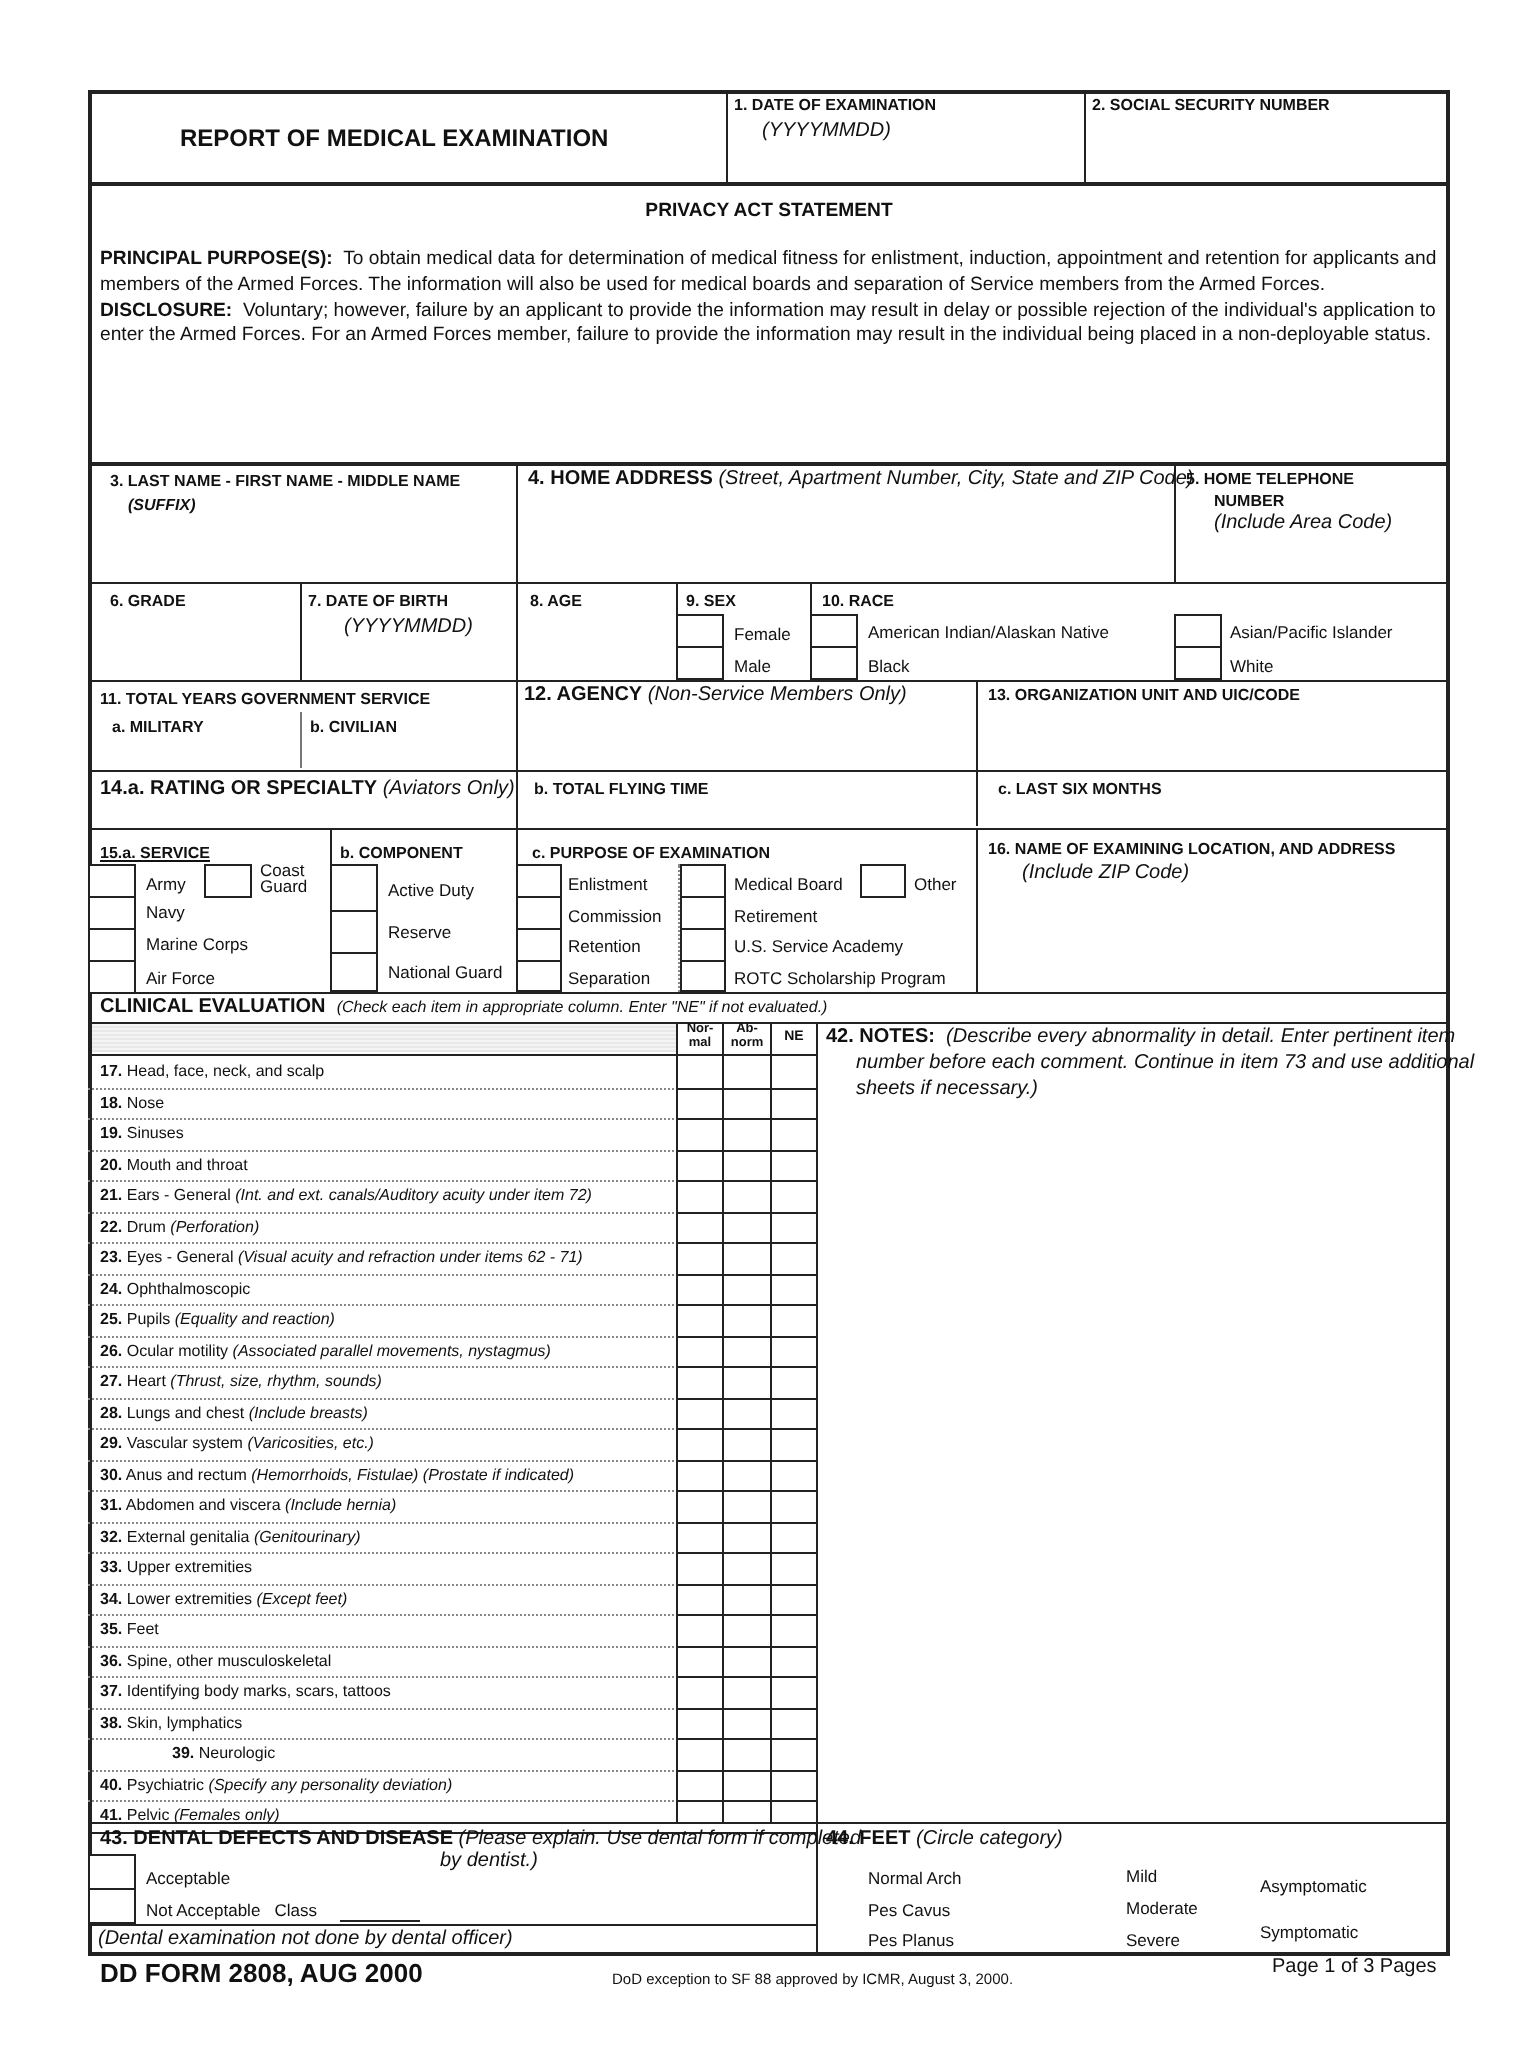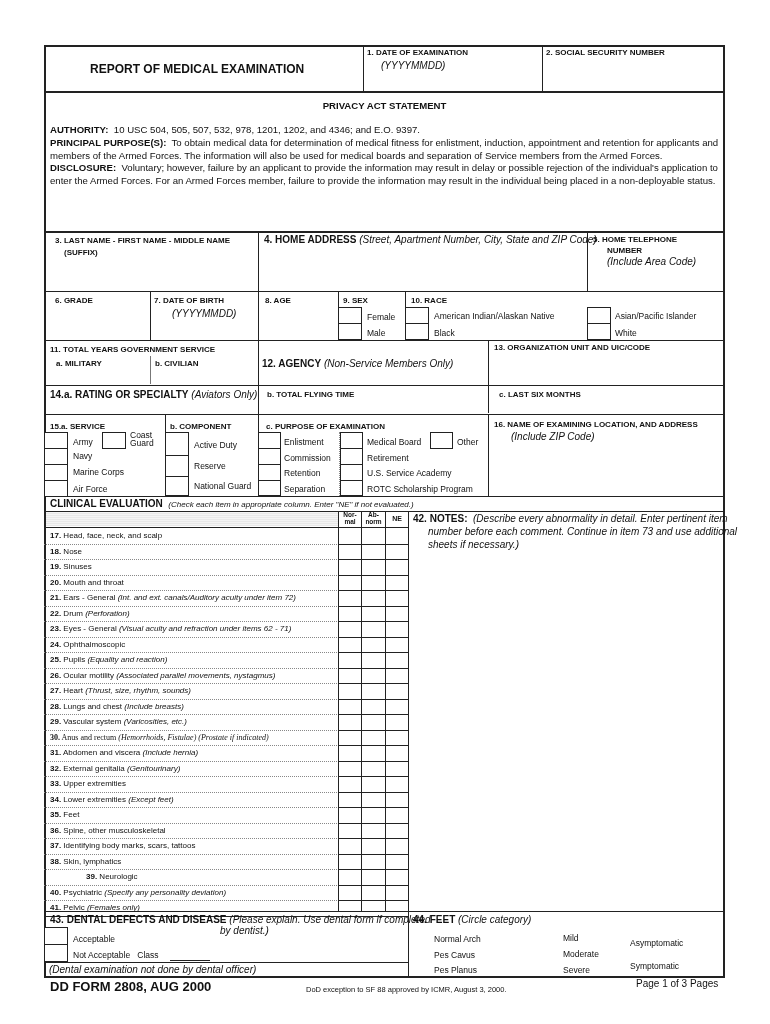--- a/index.html
+++ b/index.html
@@ -35,30 +35,29 @@
 <div class="vl" style="left:542px; top:45px; height:47px;"></div>
 <div class="lblb" style="left:367px; top:48px;">1. DATE OF EXAMINATION</div>
 <div class="lbl i" style="left:381px; top:61px;">(YYYYMMDD)</div>
 <div class="abs" style="left:364px; top:72px; width:177px; height:19px;"></div>
 <div class="lblb" style="left:546px; top:48px;">2.  SOCIAL SECURITY NUMBER</div>
 <div class="abs" style="left:544px; top:60px; width:178px; height:31px;"></div>
 <div class="hl thick-h" style="left:44px; top:91px; width:681px;"></div>
 
 <div class="abs b" style="left:44px; top:100px; width:681px; text-align:center; font-size:9.6px;">PRIVACY ACT STATEMENT</div>
 <div class="privacy">
-  <p><b>AUTHORITY:</b>&nbsp; <span>10 USC 504, 505, 507, 532, 978, 1201, 1202, and 4346; and E.O. 9397.</span></p>
   <p><b>PRINCIPAL PURPOSE(S):</b>&nbsp; <span>To obtain medical data for determination of medical fitness for enlistment, induction, appointment and retention for applicants and members of the Armed Forces.  The information will also be used for medical boards and separation of Service members from the Armed Forces.</span></p>
   <p><b>DISCLOSURE:</b>&nbsp; <span>Voluntary; however, failure by an applicant to provide the information may result in delay or possible rejection of the individual's application to enter the Armed Forces.  For an Armed Forces member, failure to provide the information may result in the individual being placed in a non-deployable status.</span></p>
 </div>
 <div class="hl thick-h" style="left:44px; top:231px; width:681px;"></div>
 
 <div class="vl" style="left:258px; top:231px; height:252px;"></div>
 <div class="vl" style="left:587px; top:231px; height:60px;"></div>
 <div class="lblb" style="left:55px; top:236px;">3. LAST NAME - FIRST NAME - MIDDLE NAME</div>
-<div class="lblb" style="left:64px; top:248px;">(SUFFIX)</div>
+<div class="lblb" style="left:64px; top:248px;font-style:italic;">(SUFFIX)</div>
 <div class="abs" style="left:46px; top:260px; width:211px; height:30px;"></div>
 <div class="lbl" style="left:264px; top:235px;"><b>4.  HOME ADDRESS</b> <span class="i">(Street, Apartment Number, City, State and ZIP Code)</span></div>
 <div class="abs" style="left:260px; top:248px; width:326px; height:42px;"></div>
 <div class="lblb" style="left:593px; top:235px;">5.  HOME TELEPHONE</div>
 <div class="lblb" style="left:607px; top:246px;">NUMBER</div>
 <div class="lbl i" style="left:607px; top:257px;">(Include Area Code)</div>
 <div class="abs" style="left:589px; top:268px; width:133px; height:22px;"></div>
 <div class="hl" style="left:44px; top:291px; width:681px;"></div>
 
 <div class="vl" style="left:150px; top:291px; height:49px;"></div>
@@ -87,37 +86,37 @@
 <div class="txt" style="left:615px; top:328px;">White</div>
 <div class="hl" style="left:44px; top:340px; width:681px;"></div>
 
 <div class="vl" style="left:488px; top:340px; height:73px;"></div>
 <div class="lblb" style="left:50px; top:345px;">11. TOTAL YEARS GOVERNMENT SERVICE</div>
 <div class="lblb" style="left:56px; top:359px;">a. MILITARY</div>
 <div class="vl" style="left:150px; top:356px; height:28px; border-color:#777;"></div>
 <div class="lblb" style="left:155px; top:359px;">b.  CIVILIAN</div>
 <div class="abs" style="left:46px; top:370px; width:103px; height:14px;"></div>
 <div class="abs" style="left:152px; top:370px; width:105px; height:14px;"></div>
-<div class="lbl" style="left:262px; top:343px;margin-top:16px;"><b>12. AGENCY</b> <span class="i">(Non-Service Members Only)</span></div>
+<div class="lbl" style="left:262px; top:343px;"><b>12. AGENCY</b> <span class="i">(Non-Service Members Only)</span></div>
 <div class="abs" style="left:260px; top:355px; width:227px; height:29px;"></div>
 <div class="lblb" style="left:494px; top:343px;">13. ORGANIZATION UNIT AND UIC/CODE</div>
 <div class="abs" style="left:490px; top:355px; width:232px; height:29px;"></div>
 <div class="hl" style="left:44px; top:385px; width:681px;"></div>
 <div class="lbl" style="left:50px; top:390px;"><b>14.a. RATING OR SPECIALTY</b> <span class="i">(Aviators Only)</span></div>
 <div class="lblb" style="left:267px; top:390px;">b. TOTAL FLYING TIME</div>
 <div class="lblb" style="left:499px; top:390px;">c. LAST SIX MONTHS</div>
 <div class="abs" style="left:46px; top:400px; width:211px; height:13px;"></div>
 <div class="abs" style="left:260px; top:400px; width:227px; height:13px;"></div>
 <div class="abs" style="left:490px; top:400px; width:232px; height:13px;"></div>
 <div class="hl" style="left:44px; top:414px; width:681px;"></div>
 
 <div class="vl" style="left:165px; top:414px; height:82px;"></div>
 <div class="vl" style="left:488px; top:414px; height:82px;"></div>
 
-<div class="lblb" style="left:50px; top:422px;">15.a. SERVICE</div>
+<div class="lblb" style="left:50px; top:422px;text-decoration:underline;">15.a. SERVICE</div>
 <div class="cb" style="left:44px; top:432px; width:24px; height:17px;"></div>
 <div class="txt" style="left:73px; top:437px;">Army</div>
 <div class="cb" style="left:102px; top:432px; width:24px; height:17px;"></div>
 <div class="txt" style="left:130px; top:431px; line-height:8px;">Coast</div>
 <div class="txt" style="left:130px; top:439px; line-height:8px;">Guard</div>
 <div class="cb" style="left:44px; top:448px; width:24px; height:17px;"></div>
 <div class="txt" style="left:73px; top:451px;">Navy</div>
 <div class="cb" style="left:44px; top:464px; width:24px; height:17px;"></div>
 <div class="txt" style="left:73px; top:467px;">Marine Corps</div>
 <div class="cb" style="left:44px; top:480px; width:24px; height:17px;"></div>
@@ -255,21 +254,21 @@
     <div class="abs" style="left: 362px; top: 698.5px; width: 23px; height: 15.5px;"></div>
     <div class="abs" style="left: 386px; top: 698.5px; width: 22px; height: 15.5px;"></div>
     <div class="hl dot-h" style="left: 44px; top: 714px; width: 295px;"></div>
     <div class="hl" style="left: 338px; top: 714px; width: 71px;"></div>
     <div class="eval-row" style="top: 714px; height: 15.5px;"><b>29.</b> <span>Vascular system</span> <span class="i">(Varicosities, etc.)</span></div>
     <div class="abs" style="left: 339px; top: 714px; width: 22px; height: 15.5px;"></div>
     <div class="abs" style="left: 362px; top: 714px; width: 23px; height: 15.5px;"></div>
     <div class="abs" style="left: 386px; top: 714px; width: 22px; height: 15.5px;"></div>
     <div class="hl dot-h" style="left: 44px; top: 729.5px; width: 295px;"></div>
     <div class="hl" style="left: 338px; top: 729.5px; width: 71px;"></div>
-    <div class="eval-row" style="top: 729.5px; height: 15.5px; font-family: Liberation Serif, serif;"><b>30.</b> <span>Anus and rectum</span> <span class="i">(Hemorrhoids, Fistulae) (Prostate if indicated)</span></div>
+    <div class="eval-row" style="top: 729.5px; height: 15.5px;"><b>30.</b> <span>Anus and rectum</span> <span class="i">(Hemorrhoids, Fistulae) (Prostate if indicated)</span></div>
     <div class="abs" style="left: 339px; top: 729.5px; width: 22px; height: 15.5px;"></div>
     <div class="abs" style="left: 362px; top: 729.5px; width: 23px; height: 15.5px;"></div>
     <div class="abs" style="left: 386px; top: 729.5px; width: 22px; height: 15.5px;"></div>
     <div class="hl dot-h" style="left: 44px; top: 745px; width: 295px;"></div>
     <div class="hl" style="left: 338px; top: 745px; width: 71px;"></div>
     <div class="eval-row" style="top: 745px; height: 15.5px;"><b>31.</b> <span>Abdomen and viscera</span> <span class="i">(Include hernia)</span></div>
     <div class="abs" style="left: 339px; top: 745px; width: 22px; height: 15.5px;"></div>
     <div class="abs" style="left: 362px; top: 745px; width: 23px; height: 15.5px;"></div>
     <div class="abs" style="left: 386px; top: 745px; width: 22px; height: 15.5px;"></div>
     <div class="hl dot-h" style="left: 44px; top: 760.5px; width: 295px;"></div>

